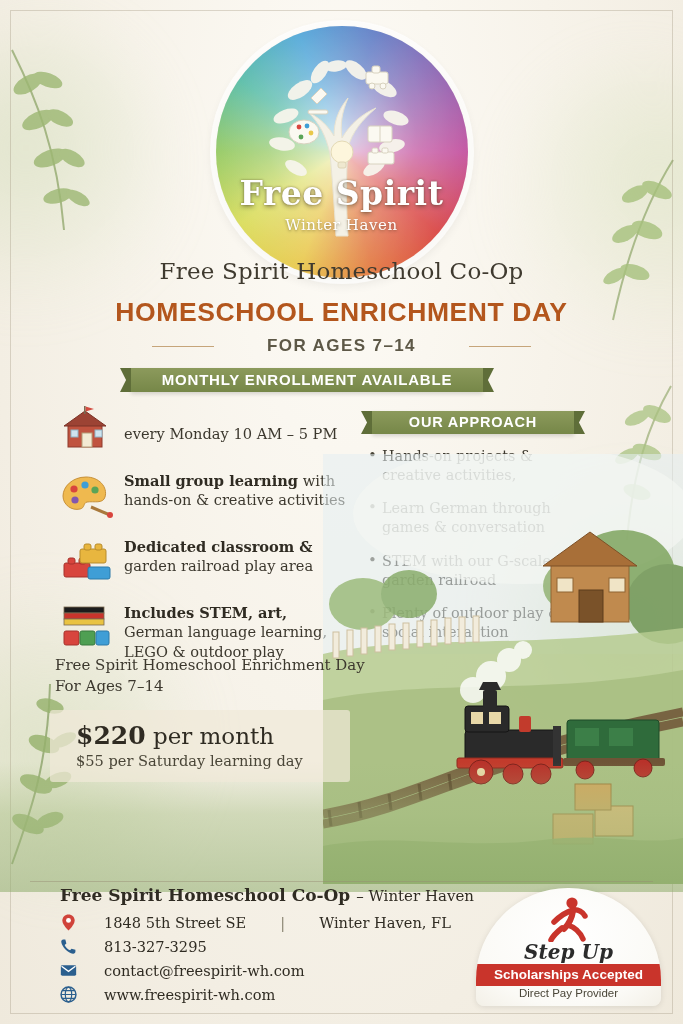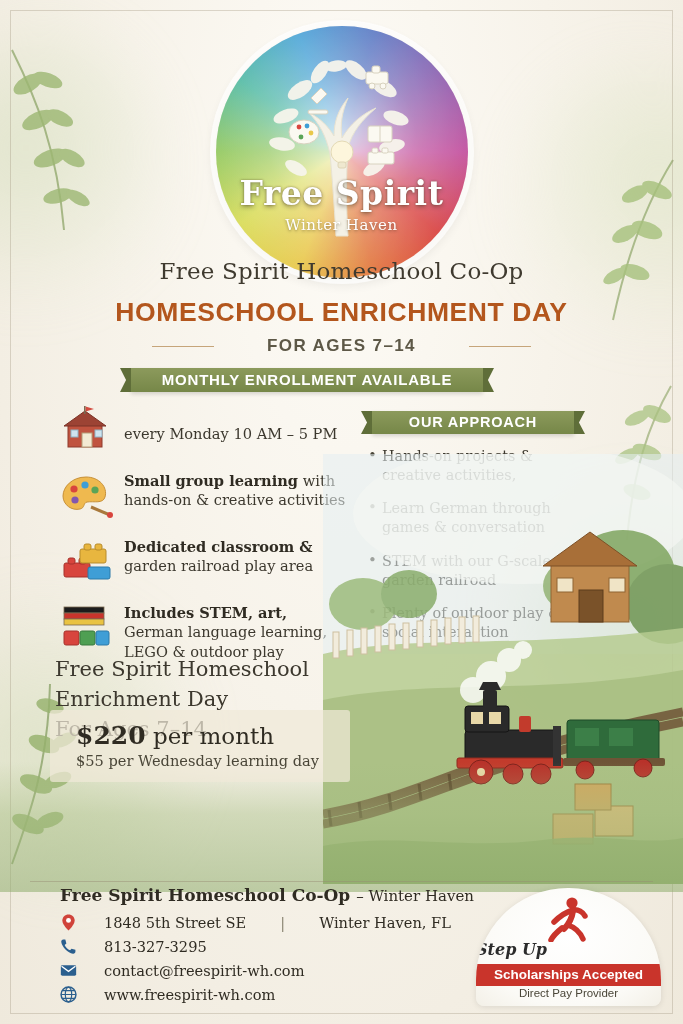--- a/index.html
+++ b/index.html
@@ -149,21 +149,21 @@
     list-style: none; position: relative; padding-left: 14px; margin-bottom: 14px;
     font-family: "DejaVu Serif", serif; font-size: 14.4px; color: #3c382e; line-height: 1.33;
   }
   .approach li::before {
     content: "\2022"; position: absolute; left: 0; top: -1px; color: #4a4638; font-size: 15px;
   }
 
   
   .midline {
     position: absolute; left: 55px; top: 655px; width: 330px;
-    font-family: "DejaVu Serif", serif; font-size: 21px; color: #3c382e; line-height: 1.42;
+    font-family: "DejaVu Serif", serif; font-size: 15px; color: #3c382e; line-height: 1.42;
   }
   .pricebox {
     position: absolute; left: 50px; top: 710px; width: 300px; height: 72px;
     background: rgba(240,233,216,.72);
     border-radius: 3px;
   }
   .price {
     position: absolute; left: 76px; top: 721px;
     font-family: "DejaVu Serif", serif; font-size: 23px; color: #2f2b22;
   }
@@ -204,23 +204,23 @@
   
   .badge {
     position: absolute; right: 22px; bottom: 18px; width: 185px; height: 118px;
     background: radial-gradient(ellipse at 50% 40%, #ffffff 0%, #fbfaf6 70%, #f3f0e7 100%);
     border-radius: 92px 92px 8px 8px;
     box-shadow: 0 1px 6px rgba(0,0,0,.10);
     overflow: hidden;
   }
   .badge .bman { position: absolute; left: 50%; top: 8px; transform: translateX(-50%); }
   .badge .bscript {
-    position: absolute; left: 0; right: 0; top: 52px; text-align: left;
+    position: absolute; left: 0; right: 0; top: 52px; text-align: center;
     font-family: "DejaVu Serif", serif; font-style: italic; font-weight: 700;
-    font-size: 16px; color: #2b2b2b;
+    font-size: 20px; color: #2b2b2b;
   }
   .badge .bbar {
     position: absolute; left: 0; right: 0; top: 76px; height: 22px;
     background: #c9342b; color: #fff; text-align: center;
     font-family: "Liberation Sans", sans-serif; font-weight: 700; font-size: 13.5px; line-height: 22px;
   }
   .badge .bsub {
     position: absolute; left: 0; right: 0; top: 99px; text-align: center;
     font-family: "Liberation Sans", sans-serif; font-size: 11.5px; color: #4a4638;
   }
@@ -540,21 +540,21 @@
   <div class="grassband"></div>
 
   <div class="midline">
     <span>Free Spirit Homeschool Enrichment Day</span><br>
     <span>For Ages 7–14</span>
   </div>
   <div class="pricebox"></div>
   <div class="price">
     <b>$220</b><span> per month</span>
   </div>
-  <div class="priceSub">$55 per Wednesday learning day</div>
+  <div class="priceSub">$55 per Saturday learning day</div>
 
   <div class="footer-div"></div>
   <div class="footer">
     <div class="f-title">
       <span>Free Spirit Homeschool Co-Op</span>
       <span class="loc">– Winter Haven</span>
     </div>
 
     <div class="f-row">
       <svg class="fi" viewBox="0 0 16 16">

